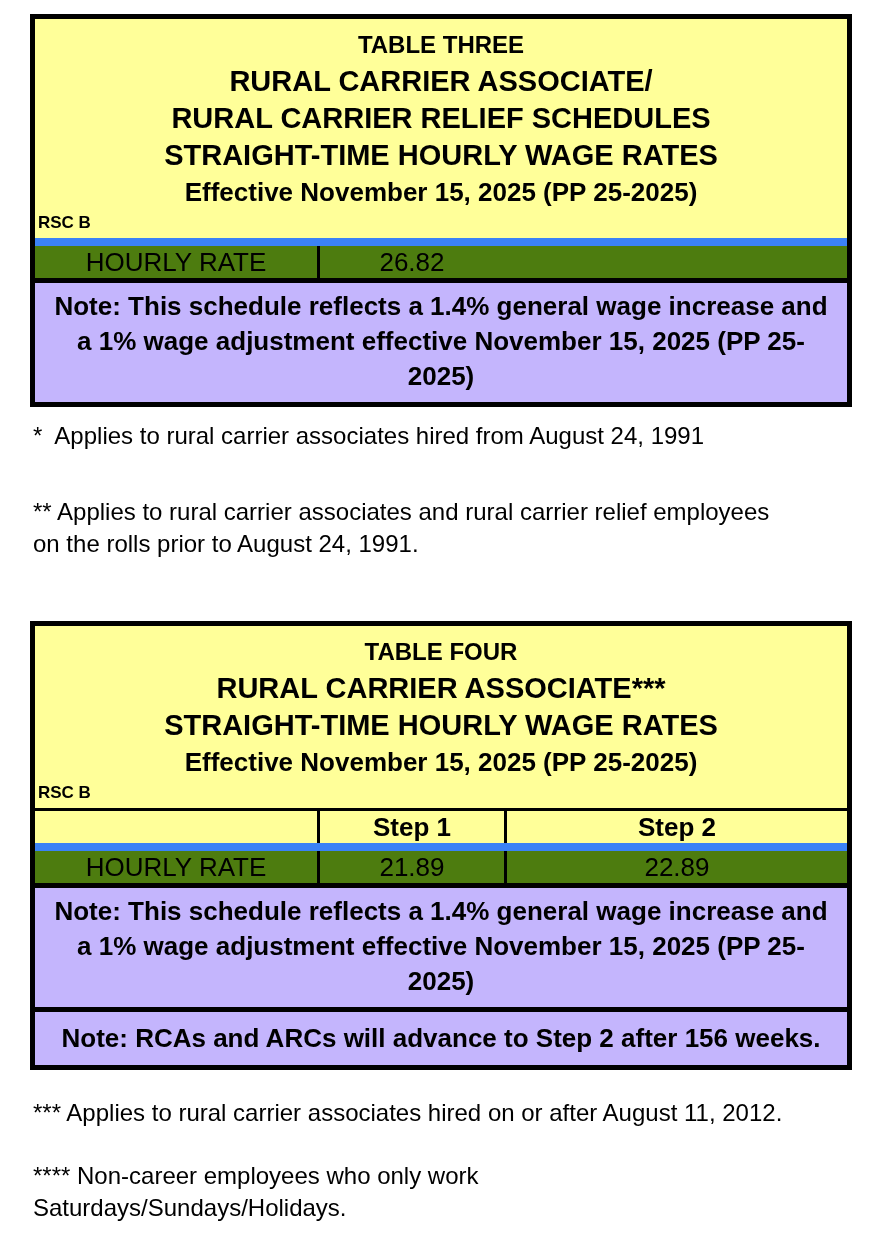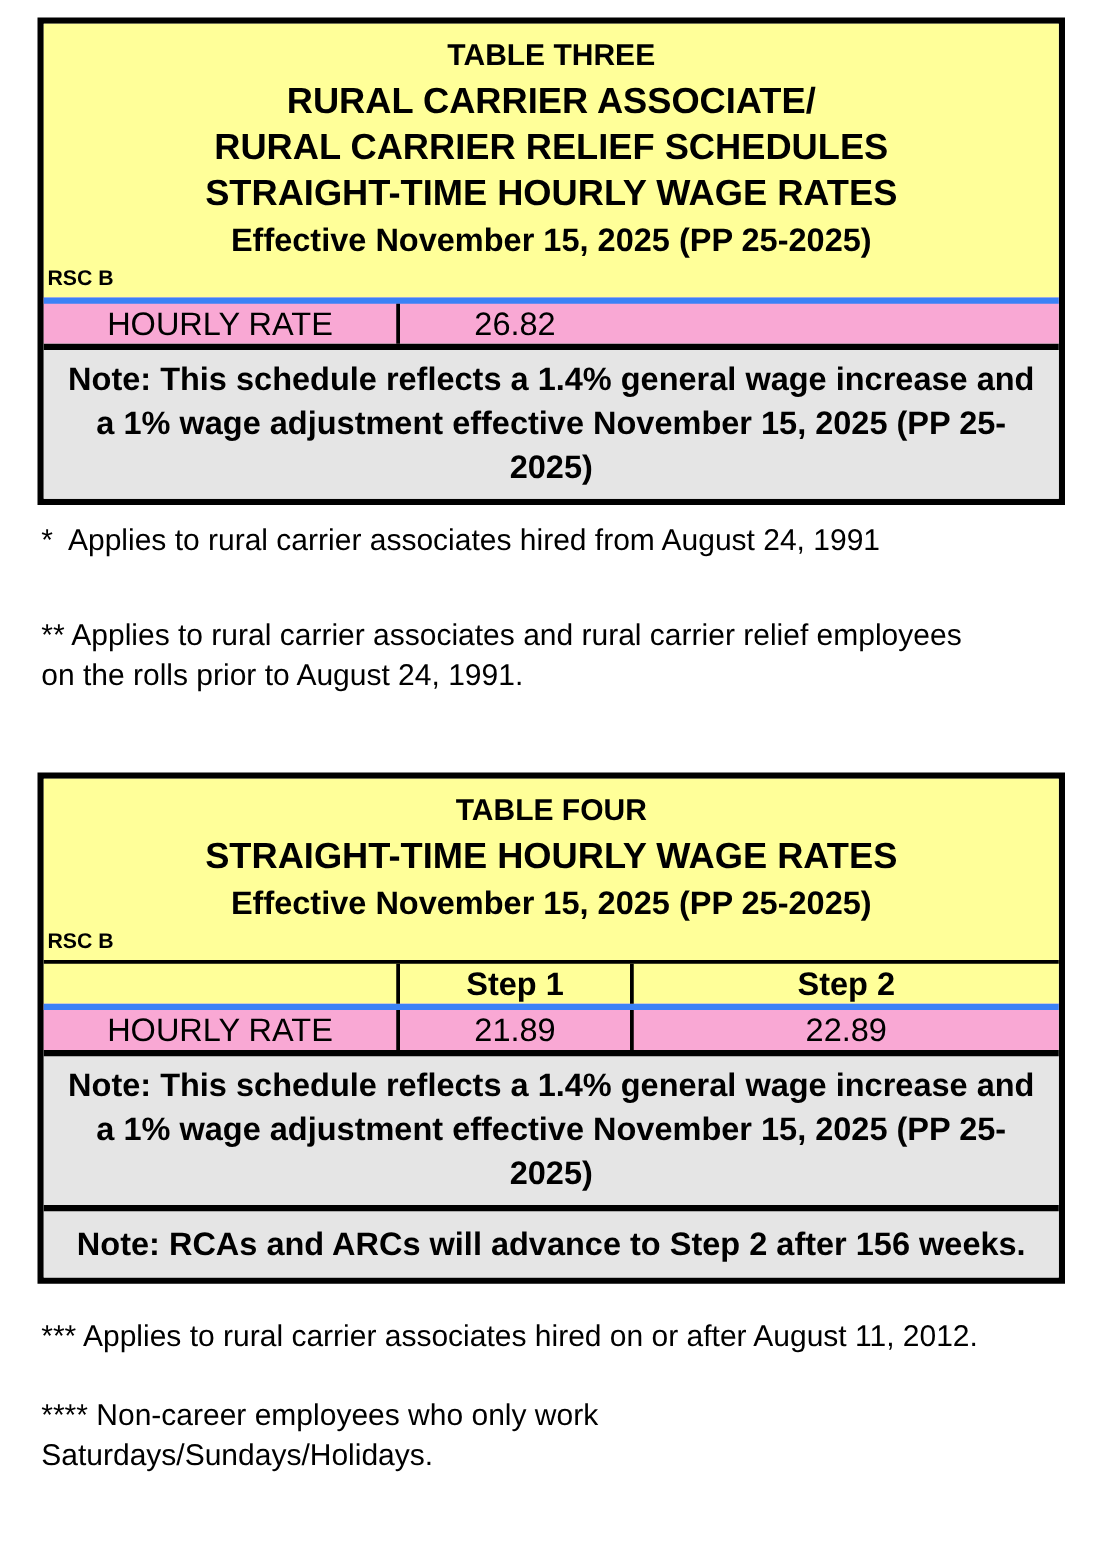--- a/index.html
+++ b/index.html
@@ -47,26 +47,26 @@
   .grid-row .cell {
     text-align: center;
     font-size: 26px;
     overflow: hidden;
   }
   .grid-row .cell.c2, .grid-row .cell.c3 { border-left: 3px solid #000000; }
 
   .header-row { border-top: 3px solid #000000; background: #ffff99; }
   .header-row .cell { font-weight: bold; height: 32px; line-height: 32px; }
 
-  .rate-row { border-top: 5px solid #3b82f6; background: #f9a8d4; }
+  .rate-row { border-top: 8px solid #3b82f6; background: #4d7c0f; }
   .rate-row .cell { height: 32px; line-height: 32px; }
 
   .note-block {
     border-top: 5px solid #000000;
-    background: #e5e5e5;
+    background: #c4b5fd;
     font-weight: bold;
     font-size: 26px;
     line-height: 35px;
     text-align: center;
     padding: 6px 10px 8px 10px;
   }
   .note-block.advance {
     border-top: 5px solid #000000;
     padding: 12px 2px;
     line-height: 29px;
@@ -110,20 +110,21 @@
     <div class="note-block">Note: This schedule reflects a 1.4% general wage increase and a 1% wage adjustment effective November 15, 2025 (PP 25-2025)</div>
   </section>
 
   <p class="footnote fn-t3-1">*  Applies to rural carrier associates hired from August 24, 1991</p>
   <p class="footnote fn-t3-2">** Applies to rural carrier associates and rural carrier relief employees on the rolls prior to August 24, 1991.</p>
 
   <div class="table-four-wrap">
   <section class="wage-table">
     <div class="title-block">
       <div class="title-line size-main">TABLE FOUR</div>
+      <div class="title-line size-big">RURAL CARRIER ASSOCIATE***</div>
       <div class="title-line size-big">STRAIGHT-TIME HOURLY WAGE RATES</div>
       <div class="title-line size-eff">Effective November 15, 2025 (PP 25-2025)</div>
       <div class="rsc-label">RSC B</div>
     </div>
 
     <div class="grid-row header-row">
       <div class="cell c1"></div>
       <div class="cell c2">Step 1</div>
       <div class="cell c3">Step 2</div>
     </div>

